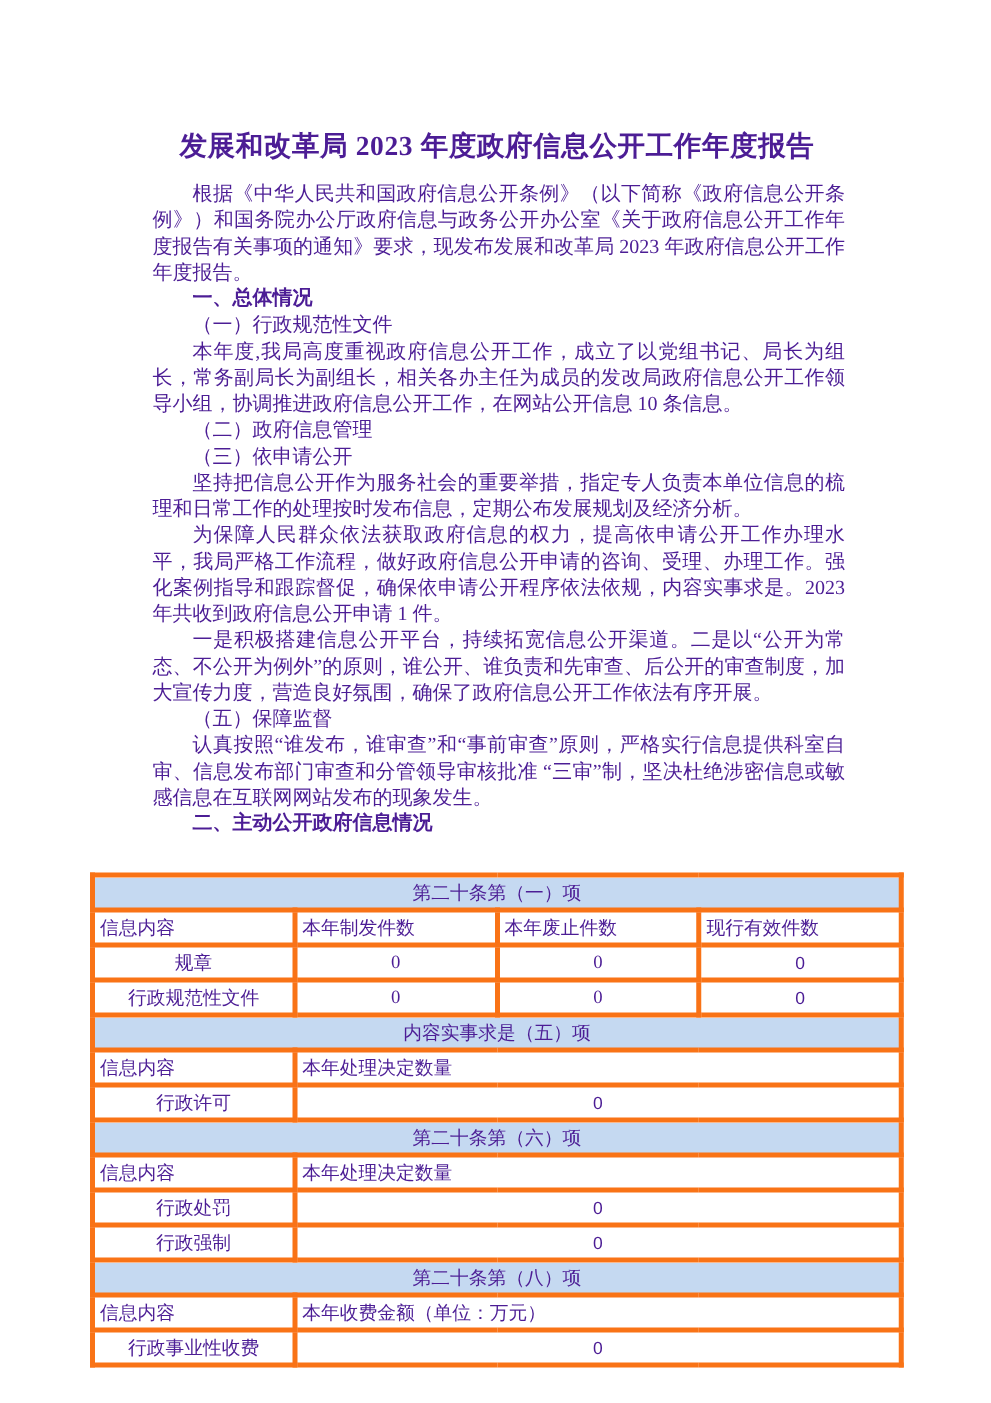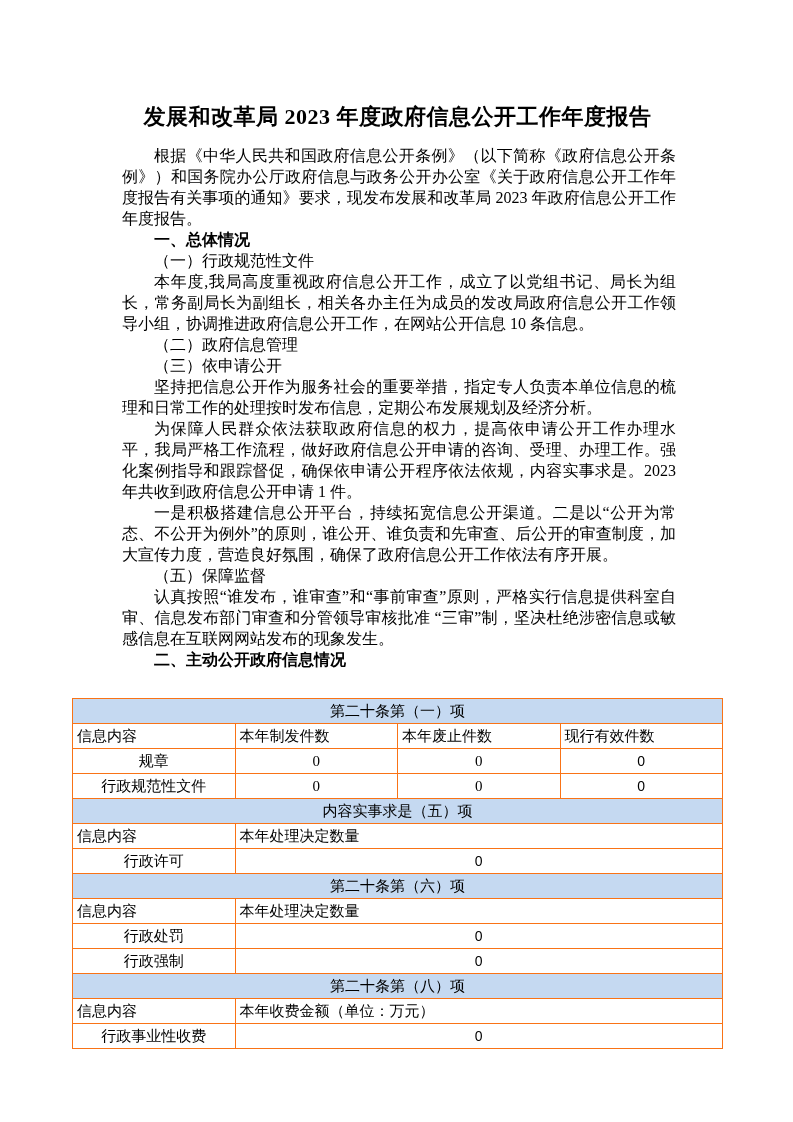--- a/index.html
+++ b/index.html
@@ -8,21 +8,21 @@
     background: #ffffff;
   }
   .page {
     position: relative;
     width: 793px;
     height: 1122px;
     box-sizing: border-box;
     background: #ffffff;
     padding: 102px 70px 0 72px;
     font-family: "Liberation Serif", "DejaVu Serif", serif;
-    color: #000000;
+    color: #4c1d95;
     overflow: hidden;
     border-radius: 16px;
   }
   .doc-title {
     margin: 0 0 10px 0;
     font-size: 22px;
     line-height: 30px;
     font-weight: bold;
     text-align: center;
     letter-spacing: 0.5px;
@@ -32,30 +32,31 @@
     font-size: 16px;
     line-height: 21px;
     text-align: justify;
   }
   .content p {
     margin: 0;
     text-indent: 2em;
   }
   .content p.sec-heading {
     font-weight: bold;
+    font-family: Liberation Mono, monospace;
   }
   table.report {
     border-collapse: collapse;
     table-layout: fixed;
     width: 651px;
     margin-top: 28px;
     font-size: 15px;
   }
   table.report td {
-    border: 1px solid #f97316;
+    border: 4px solid #f97316;
     height: 22px;
     padding: 1px 4px;
     overflow: hidden;
     white-space: nowrap;
   }
   td.t-title {
     background: #c5d9f1;
     text-align: center;
   }
   td.t-head {

